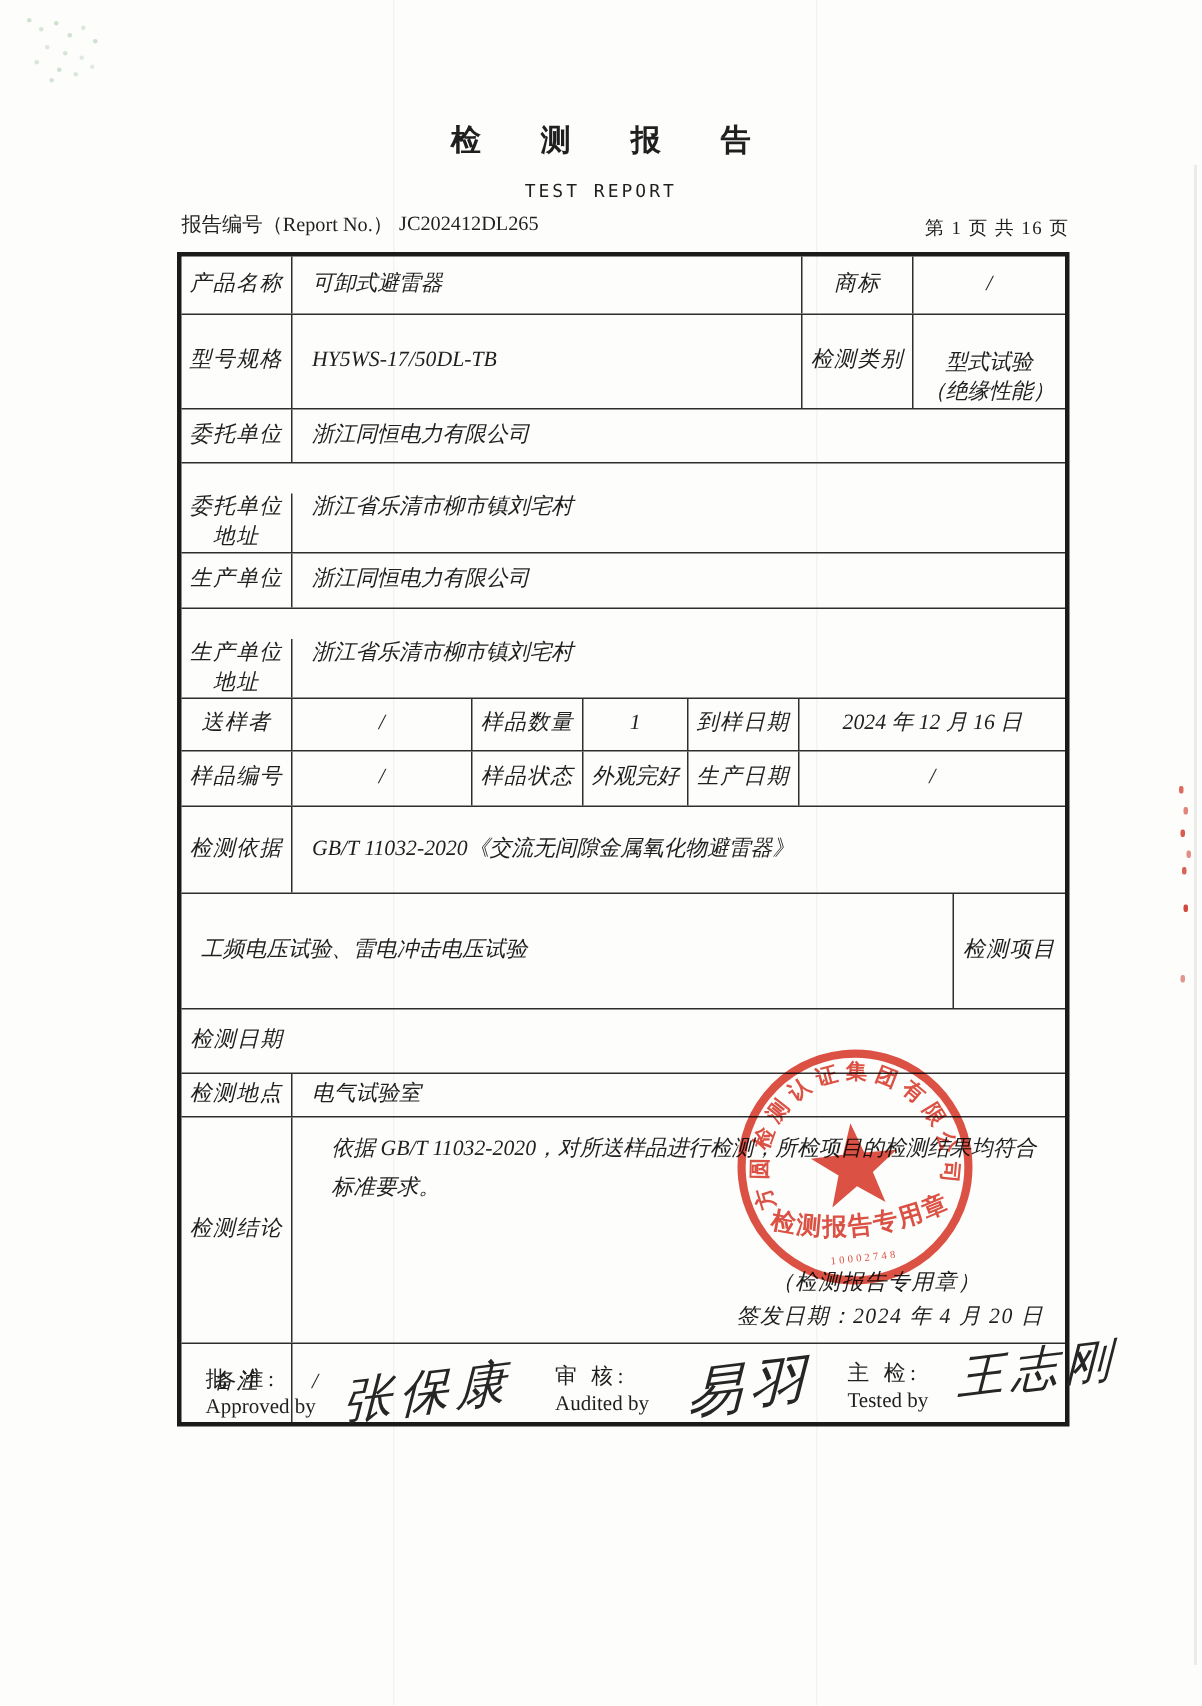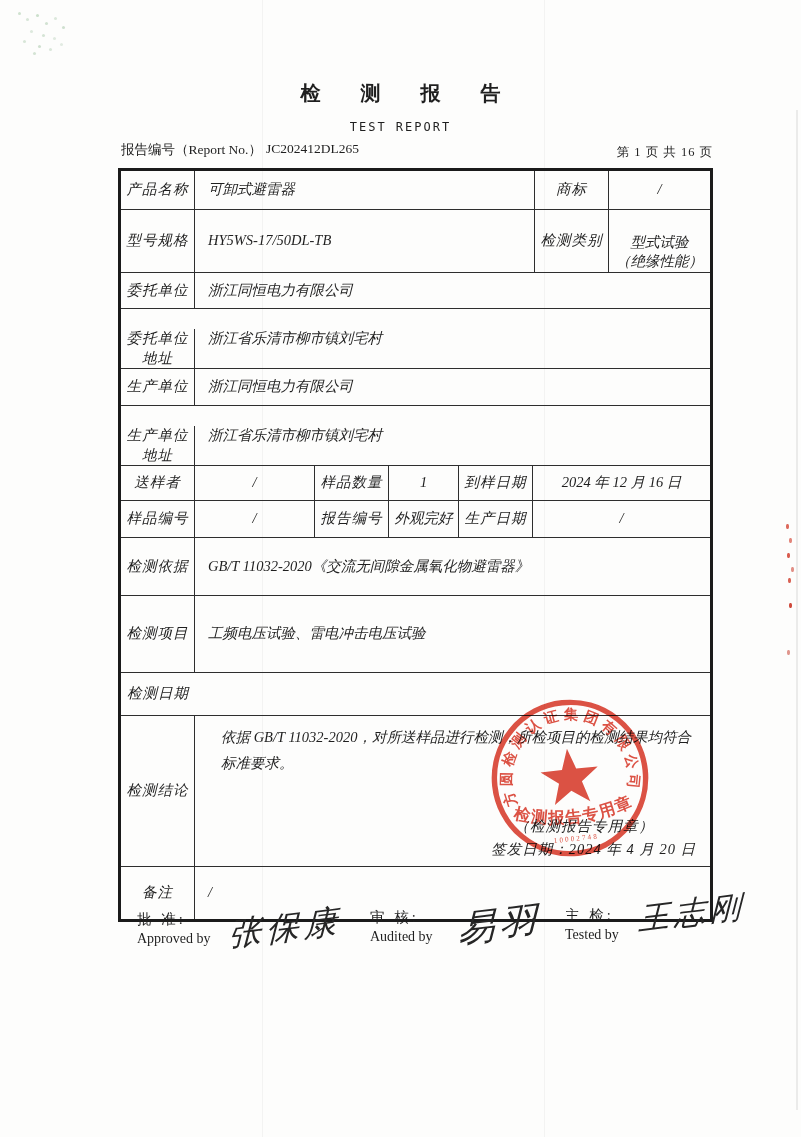--- a/index.html
+++ b/index.html
@@ -130,40 +130,44 @@
     <div class="cell val ctr w120 h34">/</div>
     <div class="cell lab h34">样品数量</div>
     <div class="cell val ctr w70 h34">1</div>
     <div class="cell lab h34">到样日期</div>
     <div class="cell val ctr h34">2024 年 12 月 16 日</div>
   </div>
 
   <div class="t-row">
     <div class="cell lab h36">样品编号</div>
     <div class="cell val ctr w120 h36">/</div>
-    <div class="cell lab h36">报告编号</div>
+    <div class="cell lab h36">样品状态</div>
     <div class="cell val ctr w70 h36">外观完好</div>
     <div class="cell lab h36">生产日期</div>
     <div class="cell val ctr h36">/</div>
   </div>
 
   <div class="t-row">
     <div class="cell lab h57">检测依据</div>
     <div class="cell val h57">GB/T 11032-2020《交流无间隙金属氧化物避雷器》</div>
   </div>
 
   <div class="t-row">
+    <div class="cell val h76">工频电压试验、雷电冲击电压试验</div>
     <div class="cell lab h76">检测项目</div>
-    <div class="cell val h76">工频电压试验、雷电冲击电压试验</div>
   </div>
 
   <div class="t-row">
     <div class="cell lab h42">检测日期</div>
   </div>
 
+  <div class="t-row">
+    <div class="cell lab h28">检测地点</div>
+    <div class="cell val h28">电气试验室</div>
+  </div>
 
   <div class="t-row">
     <div class="cell lab h150">检测结论</div>
     <div class="cell val concl-cell h150">
       <div class="concl-text">依据 GB/T 11032-2020，对所送样品进行检测，所检项目的检测结果均符合标准要求。</div>
       <div class="seal-note">（检测报告专用章）</div>
       <div class="issue-date">签发日期：2024 年 4 月 20 日</div>
     </div>
   </div>
 

